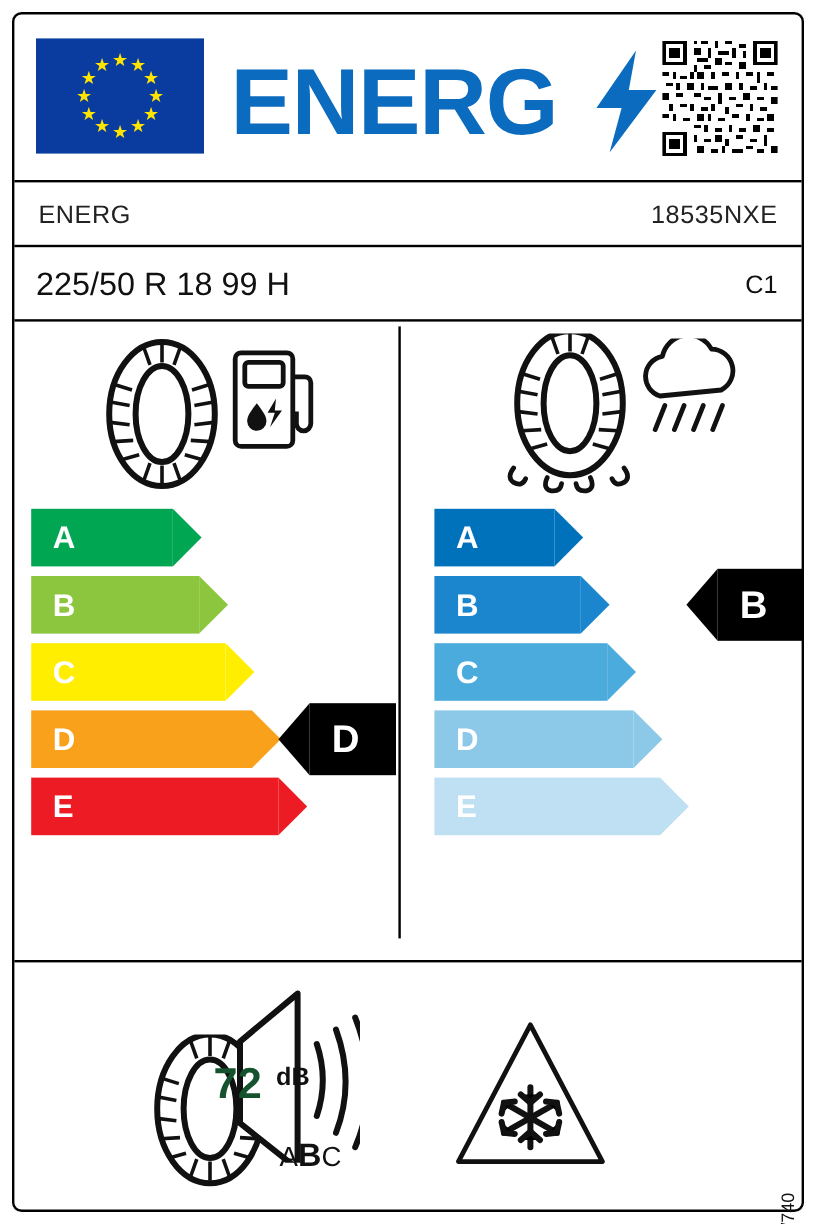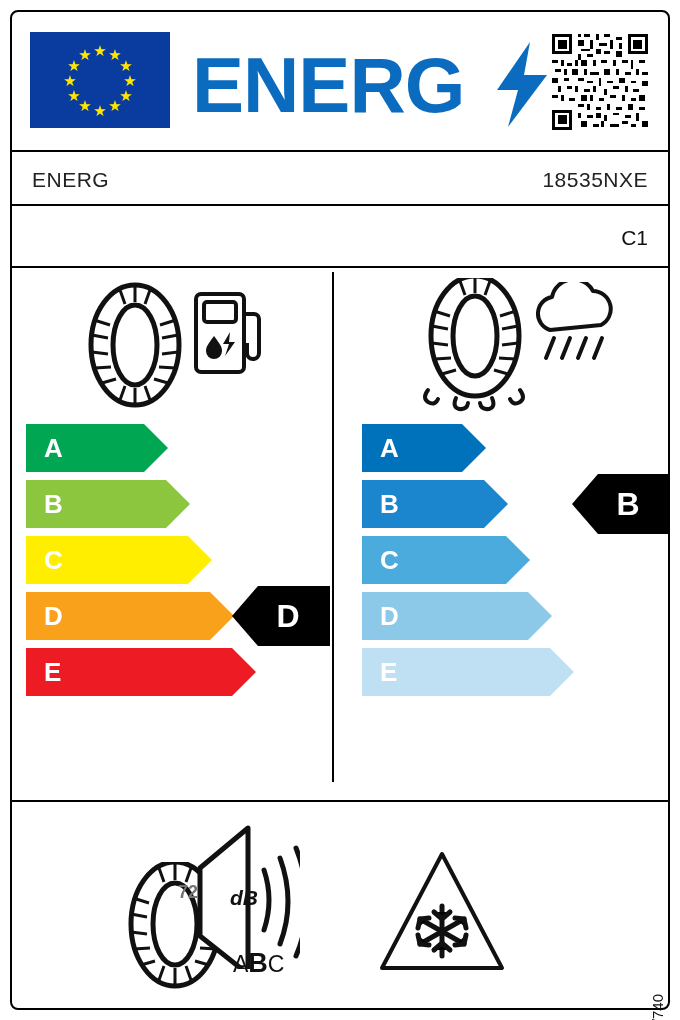--- a/index.html
+++ b/index.html
@@ -94,24 +94,24 @@
   }
   .result .box{
     background:#000;height:60px;display:flex;align-items:center;
     justify-content:center;color:#fff;font-size:32px;font-weight:bold;
     padding:0 16px 0 4px;min-width:52px;
   }
 
   
   .noise{position:absolute;}
   .db{
-    position:absolute;font-size:18px;font-weight:bold;color:#737373;
+    position:absolute;font-size:36px;font-weight:bold;color:#14532d;
   }
   .dbunit{
-    position:absolute;font-size:21px;font-weight:bold;color:#111;font-style:italic;
+    position:absolute;font-size:21px;font-weight:bold;color:#111;
   }
   .abc{
     position:absolute;font-size:23px;color:#111;margin-left:23px;
   }
   .abc b{font-size:27px;}
   .date{
     position:absolute;right:14px;bottom:26px;font-size:15px;color:#111;
     transform:rotate(-90deg);transform-origin:100% 100%;
     white-space:nowrap;
   }
@@ -245,20 +245,21 @@
       </g>
     </svg>
   </div>
 
   <div class="hline" style="left:12px;top:150px;width:656px;"></div>
 
   <div class="brand">ENERG</div>
   <div class="model">18535NXE</div>
   <div class="hline" style="left:12px;top:204px;width:656px;"></div>
 
+  <div class="size">225/50 R 18 99 H</div>
   <div class="cls">C1</div>
   <div class="hline" style="left:12px;top:266px;width:656px;"></div>
 
   <div class="vline" style="left:332px;top:272px;height:510px;"></div>
 
   <div class="pictos" style="left:80px;top:280px;width:190px;height:130px;">
     
     <svg width="110" height="130" viewBox="0 0 110 130">
       <ellipse cx="55" cy="65" rx="44" ry="60" fill="none" stroke="#111" stroke-width="5"></ellipse>
       <ellipse cx="55" cy="65" rx="22" ry="40" fill="none" stroke="#111" stroke-width="5"></ellipse>

